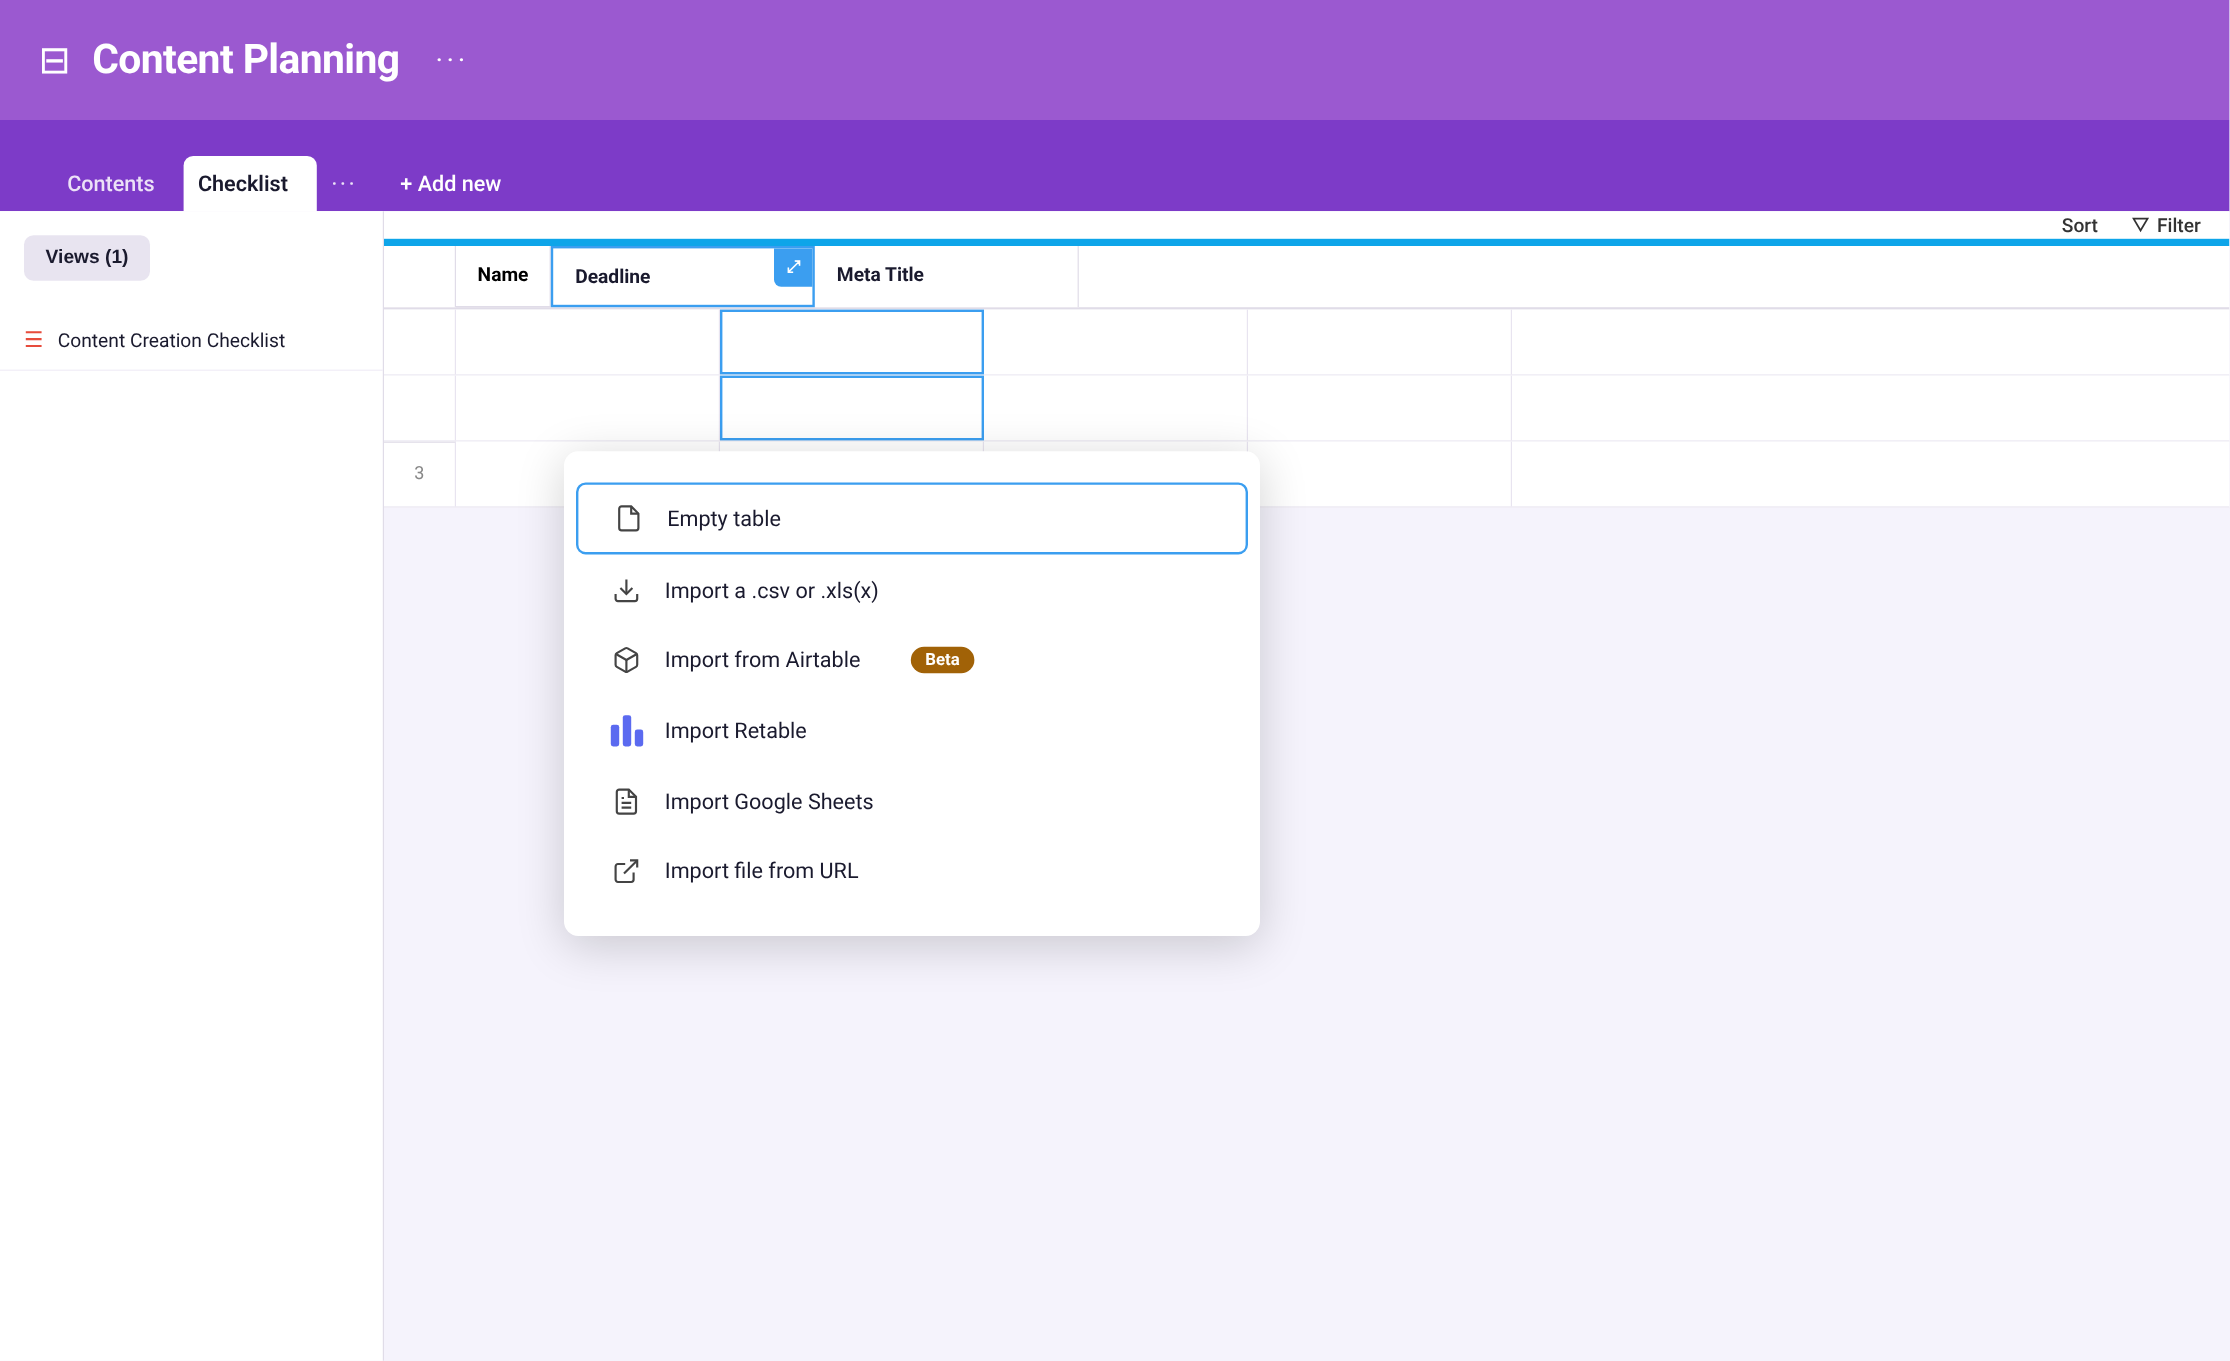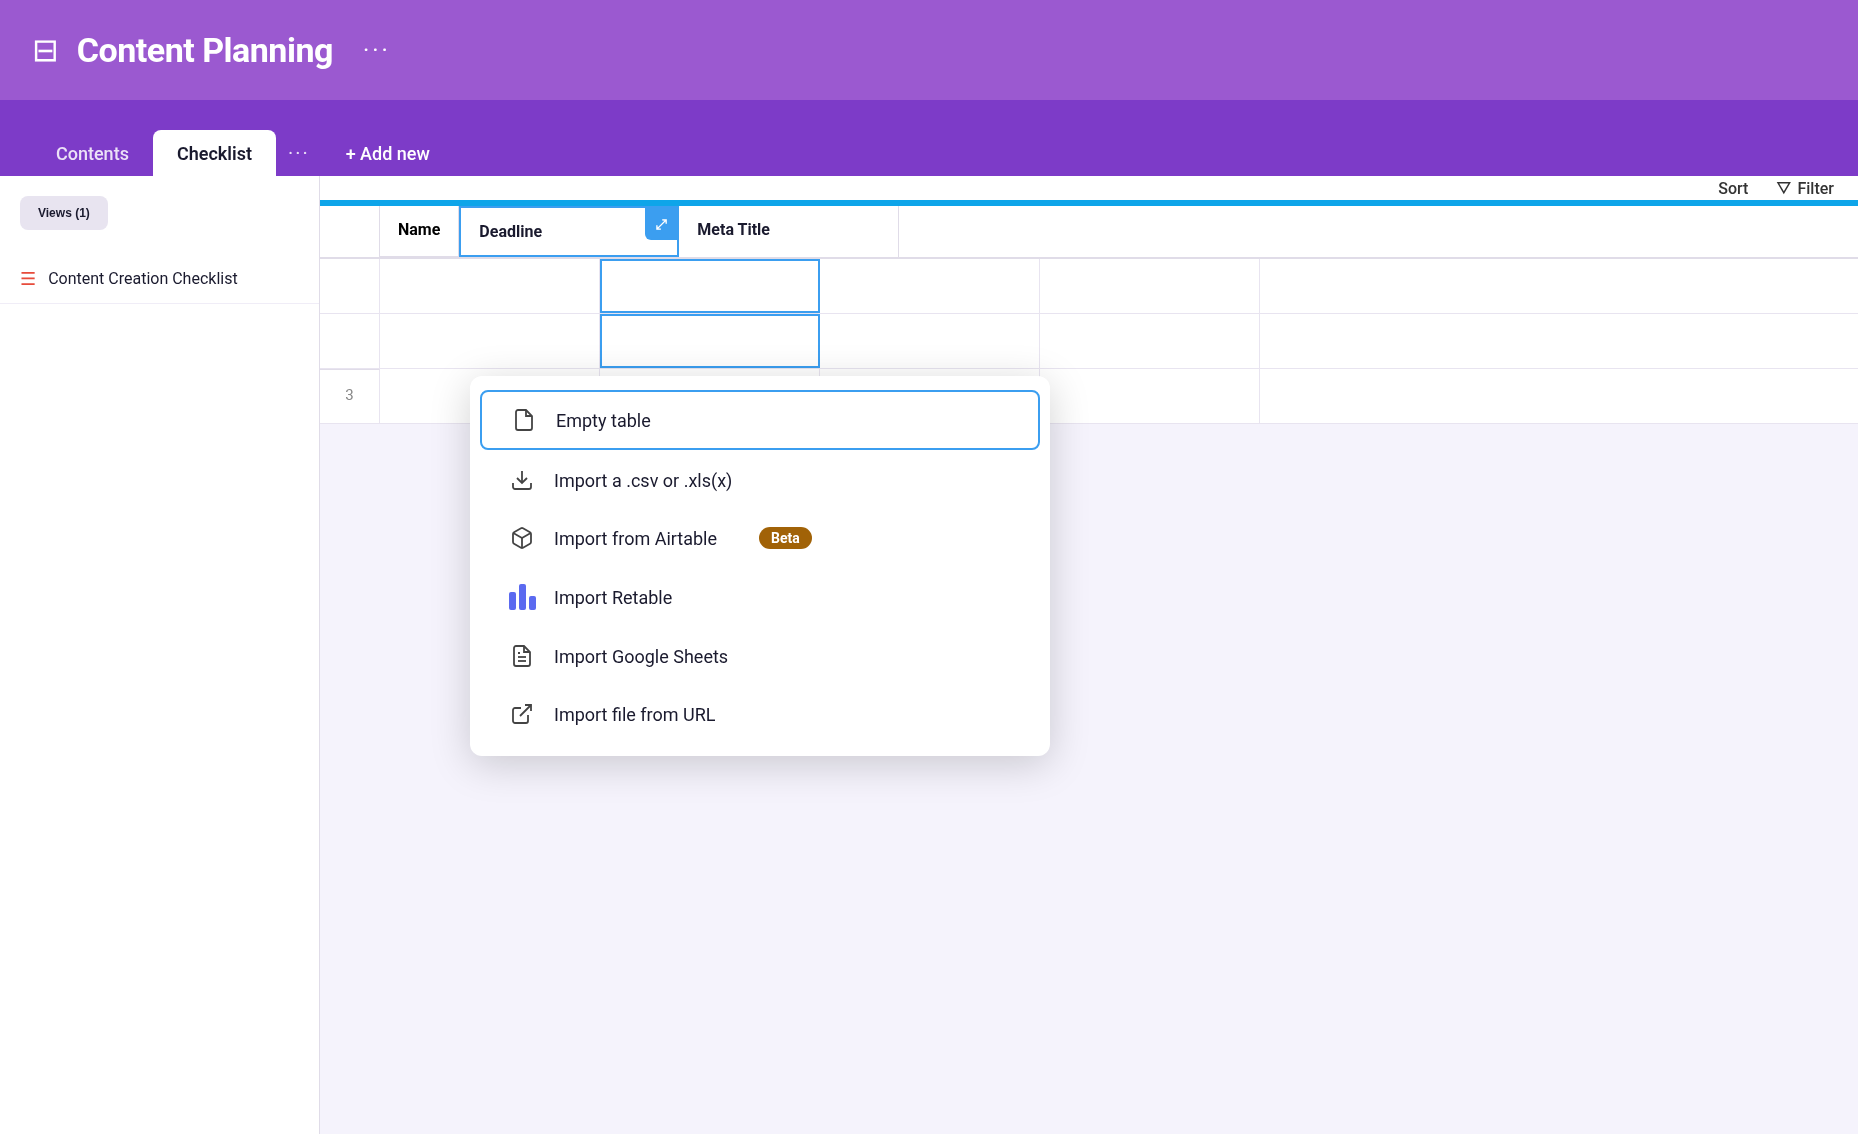--- a/index.html
+++ b/index.html
@@ -54,20 +54,21 @@
       font-size: 18px;
       cursor: pointer;
       color: rgba(255,255,255,0.85);
       border-radius: 8px 8px 0 0;
       font-weight: 500;
     }
     .tab.active {
       background: white;
       color: #1a1a2e;
       font-weight: 600;
+      padding-left: 12px;
     }
     .tab-more {
       color: rgba(255,255,255,0.85);
       font-size: 20px;
       letter-spacing: 2px;
       padding: 0 12px;
       display: flex;
       align-items: center;
       height: 46px;
     }
@@ -97,21 +98,21 @@
       border-right: 1px solid #e0dce8;
       padding: 20px 0;
       flex-shrink: 0;
     }
     .views-btn {
       margin: 0 20px 24px;
       background: #e8e4f0;
       border: none;
       border-radius: 8px;
       padding: 10px 18px;
-      font-size: 12px;
+      font-size: 16px;
       font-weight: 600;
       color: #1a1a2e;
       cursor: pointer;
       display: inline-block;
     }
     .sidebar-item {
       display: flex;
       align-items: center;
       gap: 12px;
       padding: 14px 20px;
@@ -208,21 +209,21 @@
     
     .dropdown-overlay {
       position: absolute;
       top: 200px;
       left: 470px;
       z-index: 100;
       background: white;
       border-radius: 12px;
       box-shadow: 0 8px 40px rgba(0,0,0,0.18);
       width: 580px;
-      padding: 12px 0;
+      padding: 24px 0;
     }
     .dropdown-item {
       display: flex;
       align-items: center;
       gap: 18px;
       padding: 16px 28px;
       font-size: 18px;
       color: #1a1a2e;
       cursor: pointer;
       border-radius: 8px;

